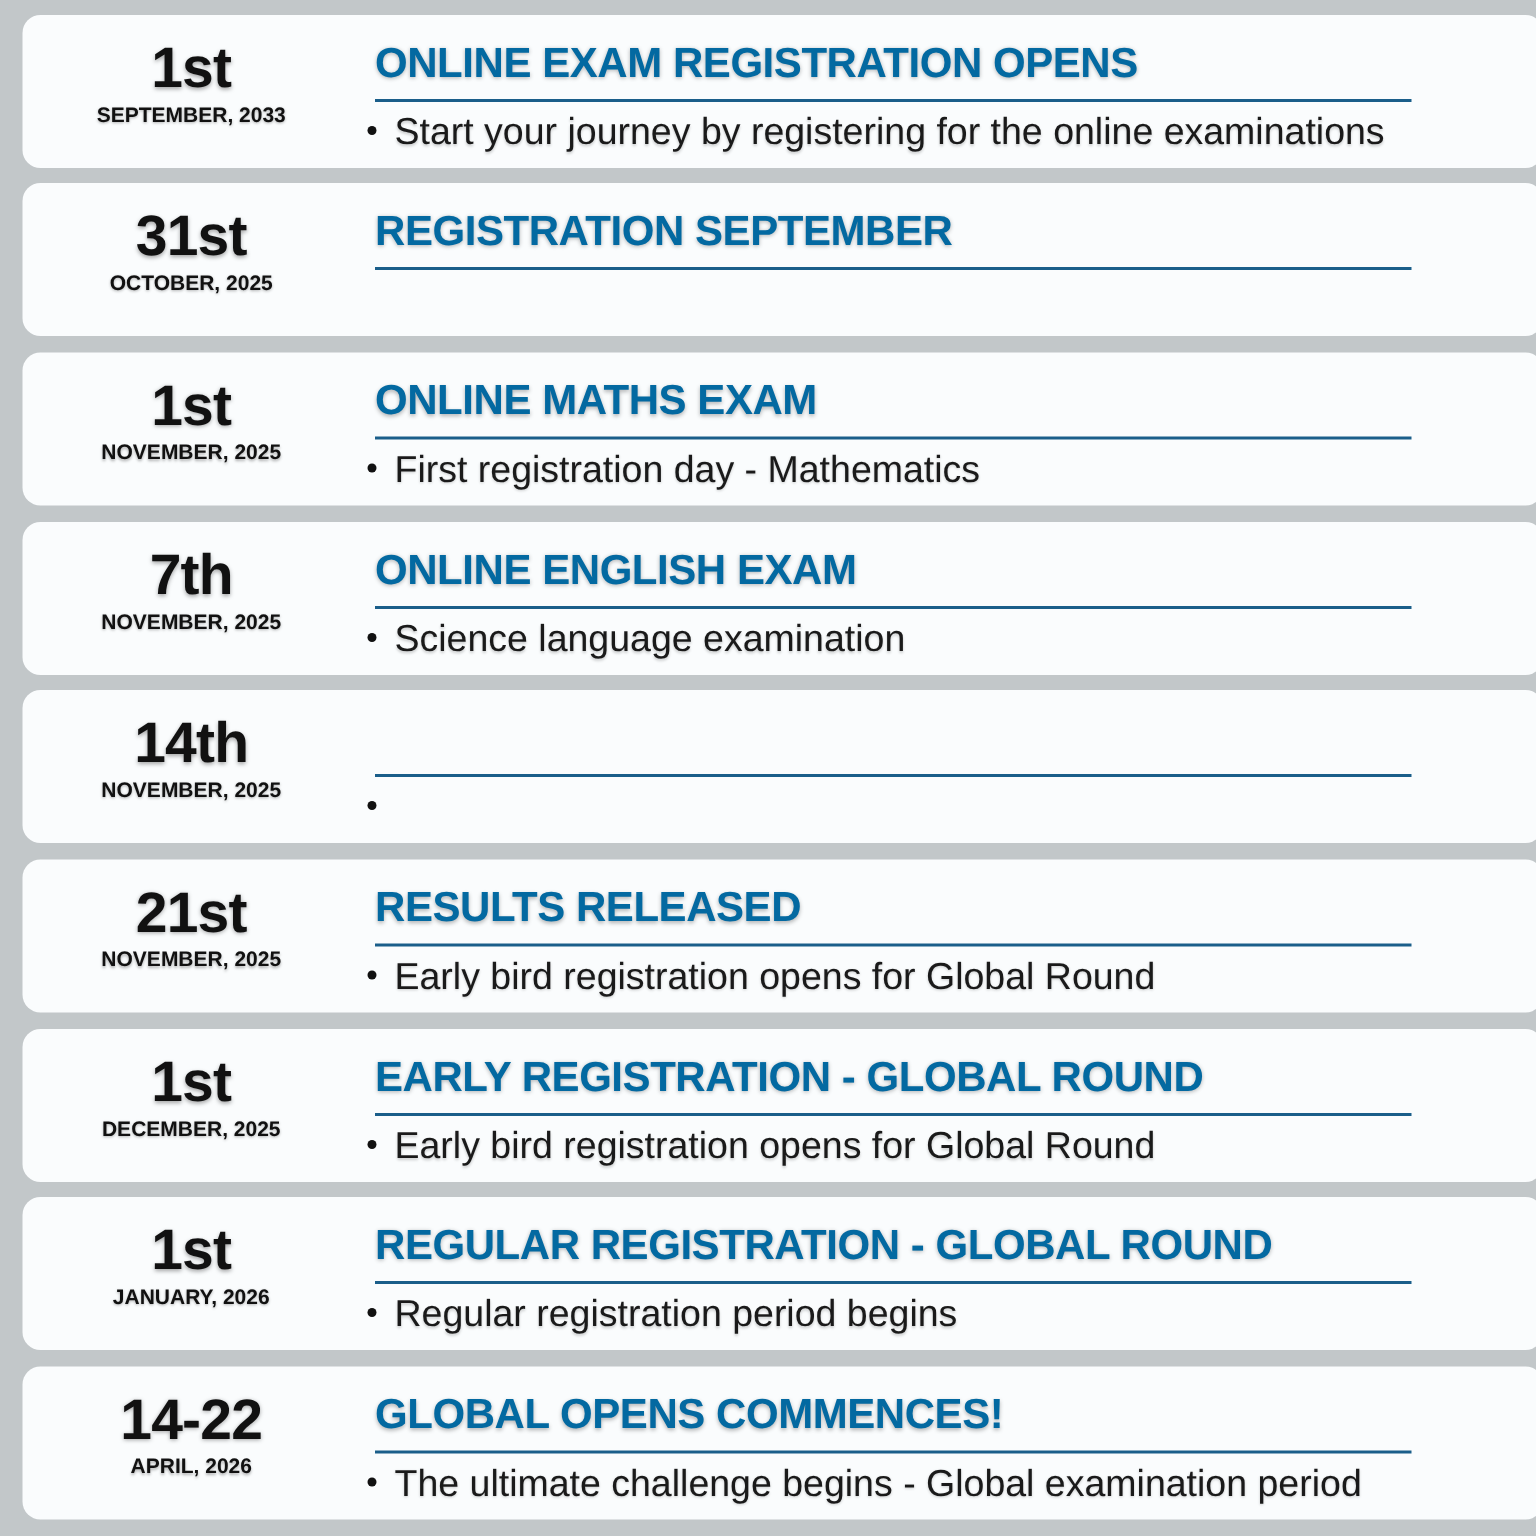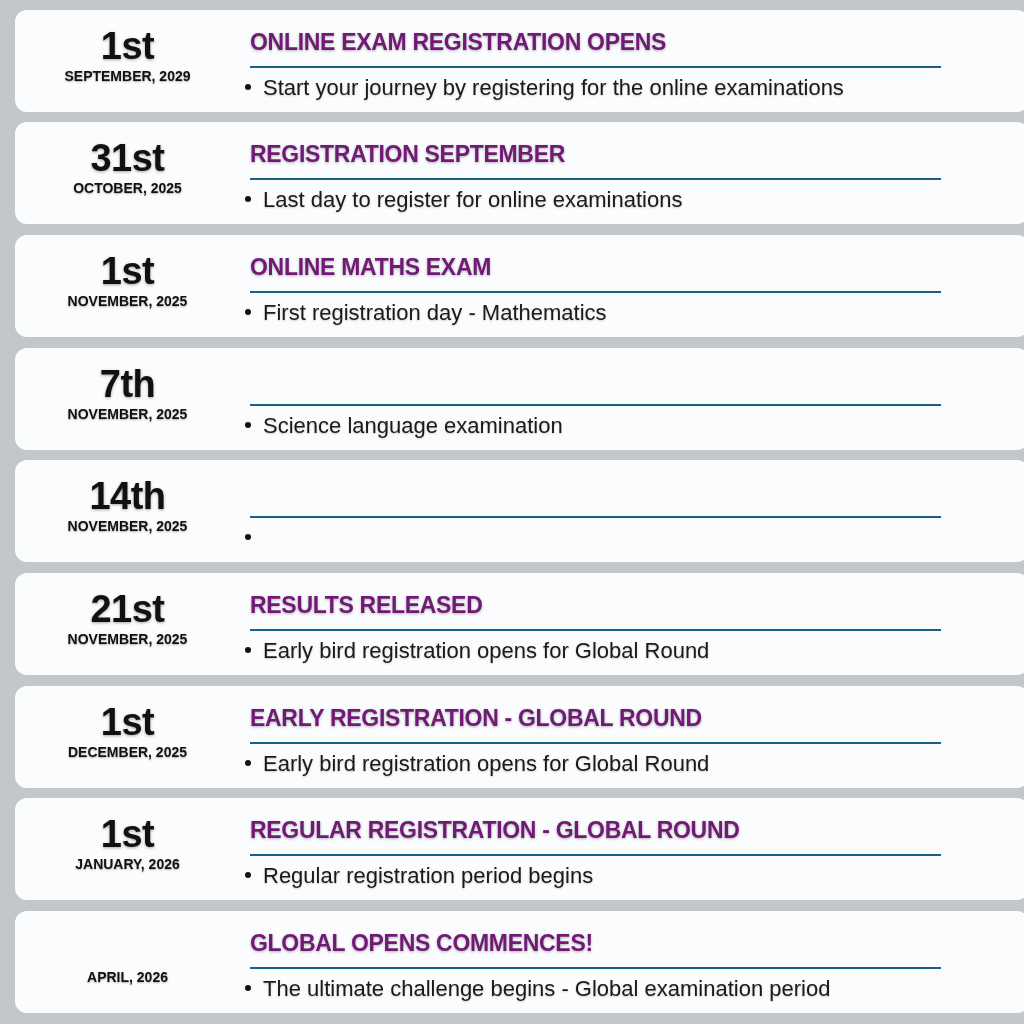--- a/index.html
+++ b/index.html
@@ -44,41 +44,41 @@
       font-size: 14px;
       font-weight: bold;
       color: #111;
       line-height: 18px;
       text-shadow: 0 1px 2px rgba(0,0,0,0.3);
     }
     .title {
       position: absolute;
       left: 235px;
       top: 17px;
-      font-size: 23px;
+      font-size: 28px;
       font-weight: bold;
-      color: #701a75;
+      color: #0369a1;
       line-height: 30px;
       letter-spacing: -0.3px;
       text-shadow: 0 1px 3px rgba(0,0,0,0.3);
       white-space: nowrap;
     }
     .divider {
       position: absolute;
       left: 235px;
       top: 56px;
       width: 691px;
       height: 2px;
       background: #1a5e8a;
     }
     .bullet {
       position: absolute;
       left: 226px;
       top: 64px;
-      font-size: 22px;
+      font-size: 25px;
       color: #1a1a1a;
       line-height: 28px;
       white-space: nowrap;
       text-shadow: 0 1px 2px rgba(0,0,0,0.2);
     }
     .bullet .dot {
       display: inline-block;
       width: 6px; height: 6px;
       background: #111;
       border-radius: 50%;
@@ -87,52 +87,52 @@
     }
   </style>
 </head>
 <body>
 
 <div class="timeline">
 
   <div class="card" style="top:0px">
     <div class="date-col">
       <div class="day">1st</div>
-      <div class="month">SEPTEMBER, 2029</div>
+      <div class="month">SEPTEMBER, 2033</div>
     </div>
     <div class="title">ONLINE EXAM REGISTRATION OPENS</div>
     <div class="divider"></div>
     <div class="bullet"><span class="dot"></span><span>Start your journey by registering for the online examinations</span></div>
   </div>
 
   <div class="card" style="top:112px">
     <div class="date-col">
       <div class="day">31st</div>
       <div class="month">OCTOBER, 2025</div>
     </div>
     <div class="title">REGISTRATION SEPTEMBER</div>
     <div class="divider"></div>
-    <div class="bullet"><span class="dot"></span><span>Last day to register for online examinations</span></div>
   </div>
 
   <div class="card" style="top:225px">
     <div class="date-col">
       <div class="day">1st</div>
       <div class="month">NOVEMBER, 2025</div>
     </div>
     <div class="title">ONLINE MATHS EXAM</div>
     <div class="divider"></div>
     <div class="bullet"><span class="dot"></span><span>First registration day - Mathematics</span></div>
   </div>
 
   <div class="card" style="top:338px">
     <div class="date-col">
       <div class="day">7th</div>
       <div class="month">NOVEMBER, 2025</div>
     </div>
+    <div class="title">ONLINE ENGLISH EXAM</div>
     <div class="divider"></div>
     <div class="bullet"><span class="dot"></span><span>Science language examination</span></div>
   </div>
 
   <div class="card" style="top:450px">
     <div class="date-col">
       <div class="day">14th</div>
       <div class="month">NOVEMBER, 2025</div>
     </div>
     <div class="divider"></div>
@@ -164,20 +164,21 @@
       <div class="day">1st</div>
       <div class="month">JANUARY, 2026</div>
     </div>
     <div class="title">REGULAR REGISTRATION - GLOBAL ROUND</div>
     <div class="divider"></div>
     <div class="bullet"><span class="dot"></span><span>Regular registration period begins</span></div>
   </div>
 
   <div class="card" style="top:901px">
     <div class="date-col">
+      <div class="day">14-22</div>
       <div class="month">APRIL, 2026</div>
     </div>
     <div class="title">GLOBAL OPENS COMMENCES!</div>
     <div class="divider"></div>
     <div class="bullet"><span class="dot"></span><span>The ultimate challenge begins - Global examination period</span></div>
   </div>
 
 </div>
 
 </body></html>

